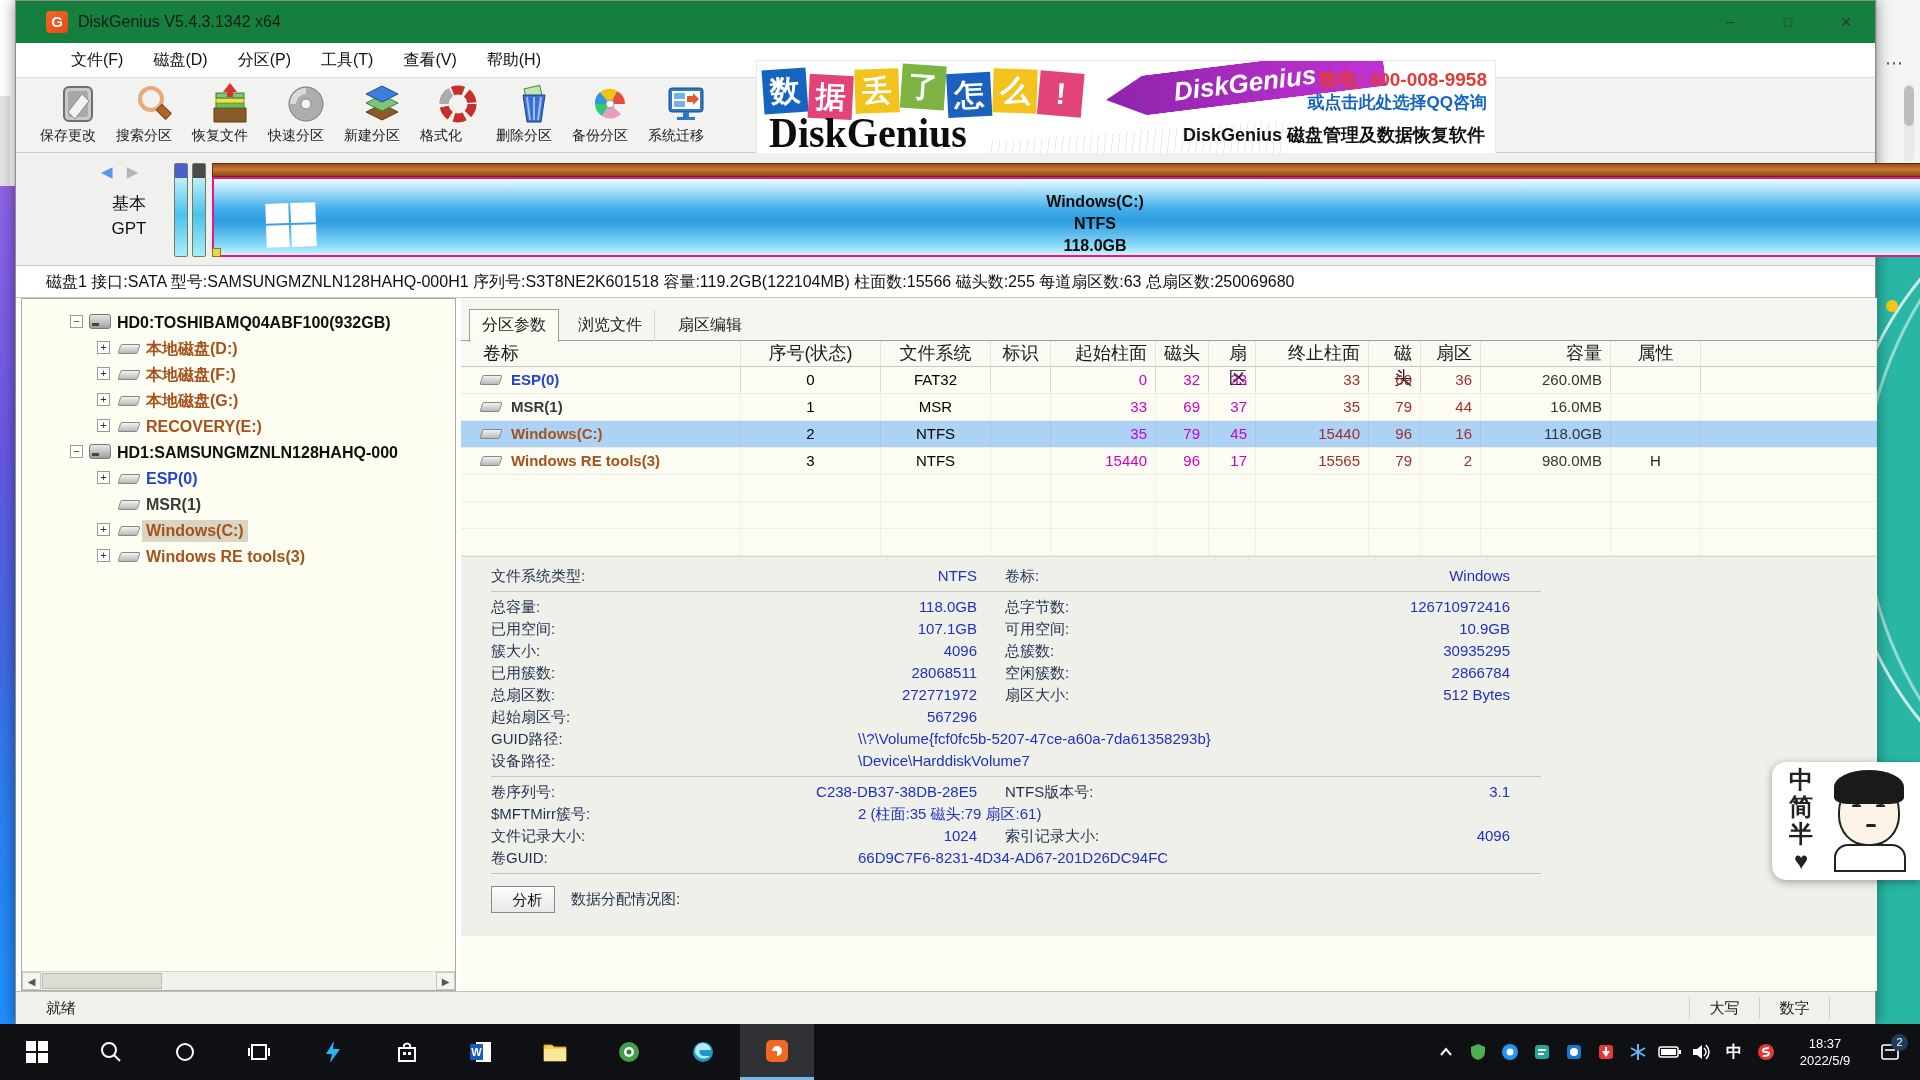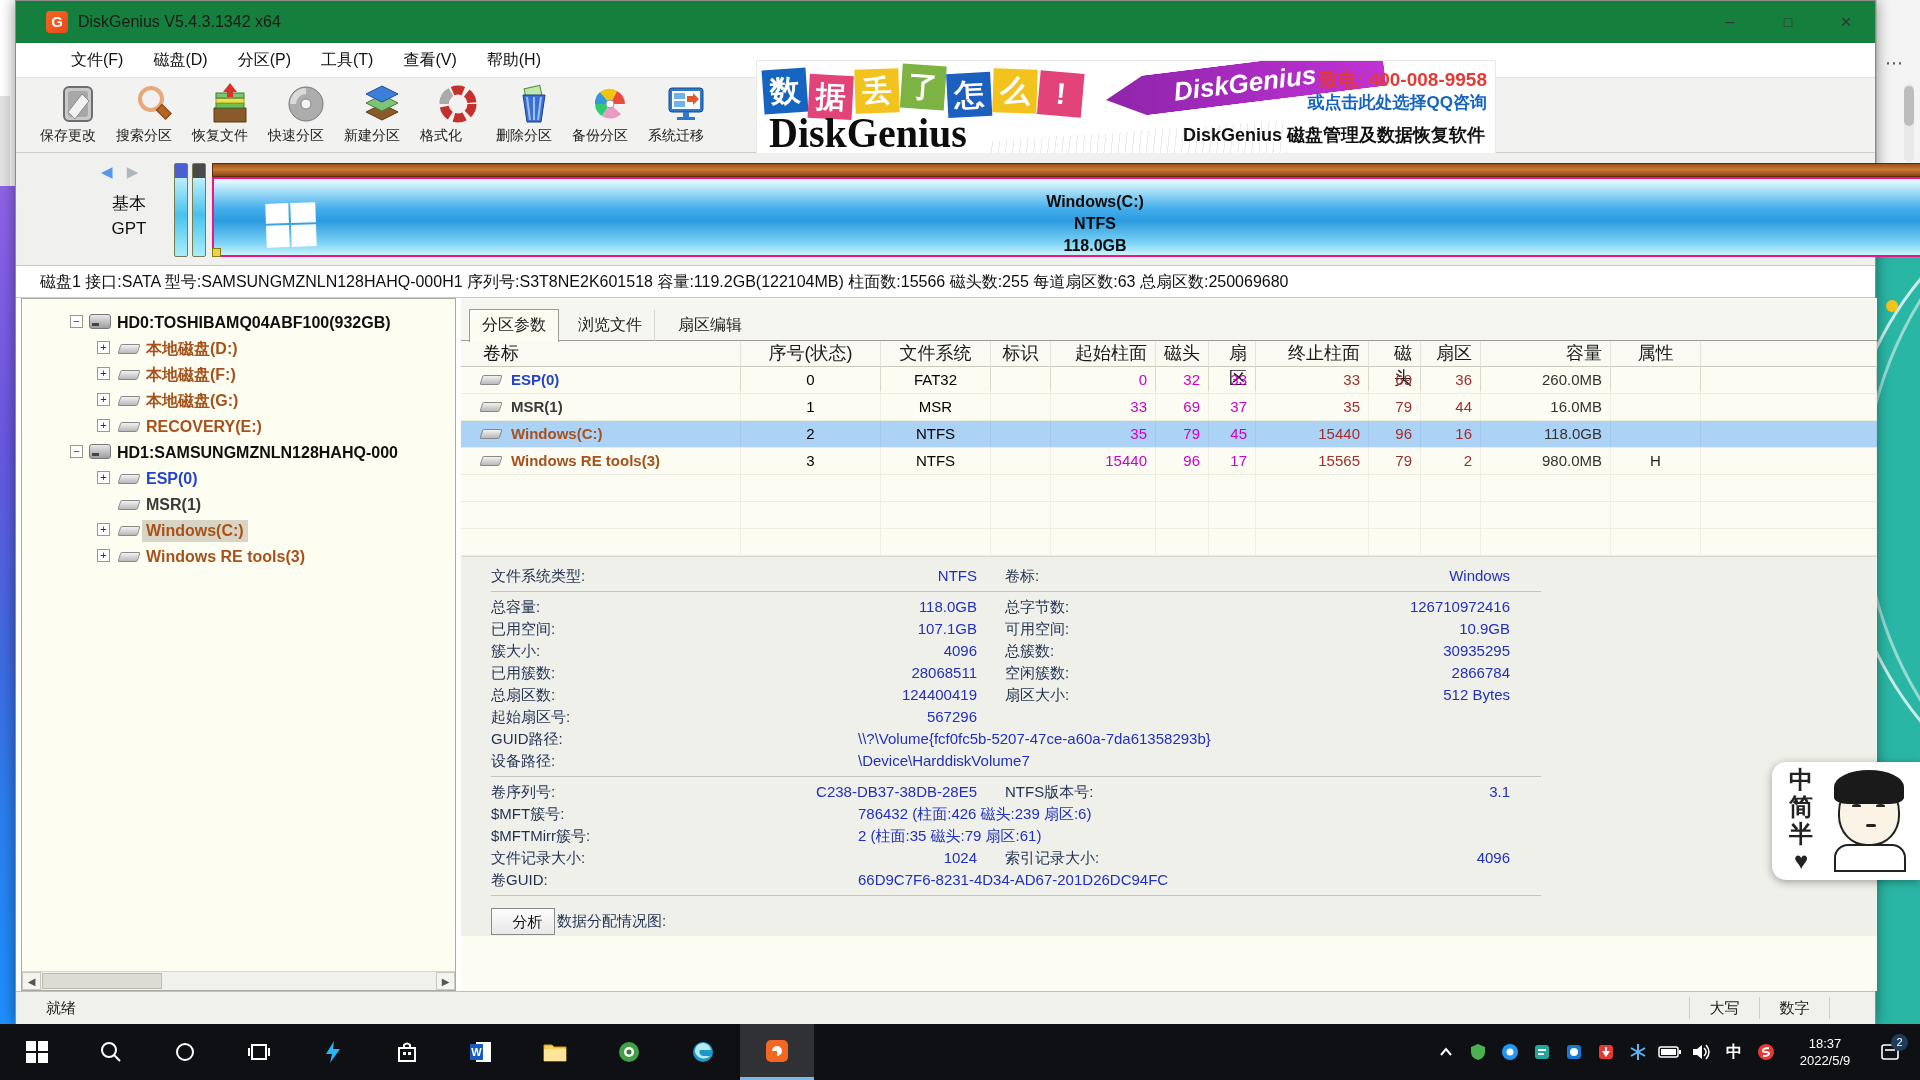--- a/index.html
+++ b/index.html
@@ -84,21 +84,21 @@
   .mainblock .body { position:absolute; left:0; top:14px; width:100%; height:80px; border:2px solid #F0148C;
      background:linear-gradient(180deg,#F2FDFF 0%,#C2ECFB 9%,#47B0EC 38%,#2C9BE0 55%,#7ED4F4 85%,#CDF4FC 100%); }
   .handle { position:absolute; bottom:-2px; width:9px; height:9px; background:#E8D44D; border:1px solid #8A7A10;}
   .h-l{ left:-2px;}
   .winlogo { position:absolute; left:52px; top:24px; width:50px; height:44px; display:grid; grid-template-columns:23px 25px; grid-template-rows:20px 22px; gap:2px; transform:rotate(-2deg);}
   .winlogo div{ background:#fff; }
   .block-text { position:absolute; left:0; top:12px; width:100%; text-align:center; font-weight:bold; font-size:16px; color:#0a0a0a; line-height:22px;}
 
   
   .diskinfo { position:absolute; left:0; top:265px; width:100%; height:32px; background:#fff; border-bottom:1px solid #C9C9C2;
-              font-size:16px; color:#101010; line-height:32px; padding-left:24px; white-space:nowrap; }
+              font-size:16px; color:#101010; line-height:32px; padding-left:30px; white-space:nowrap; }
 
   
   .content { position:absolute; left:0; top:297px; width:100%; height:693px; background:#fff; }
   .treepanel { position:absolute; left:5px; top:0; width:435px; height:693px; background:#FDFDF1; border:1px solid #ABABA3; overflow:hidden; }
   .titem { position:absolute; height:24px; font-size:16px; font-weight:bold; white-space:nowrap; }
   .exp { position:absolute; width:13px; height:13px; top:4px; border:1px solid #9a9a8a; background:#fff; font-weight:normal;
          font-size:11px; line-height:11px; text-align:center; color:#333; }
   .dicon { position:absolute; top:3px; width:22px; height:15px; background:linear-gradient(180deg,#E8E8E8,#9E9E9E); border:1px solid #777; border-radius:3px; }
   .dicon:before{ content:""; position:absolute; left:2px; bottom:2px; width:7px; height:3px; background:#444;}
   .picon { position:absolute; top:7px; width:20px; height:10px; background:linear-gradient(180deg,#F2F2F2,#B9B9B9); border:1px solid #888; border-radius:2px; transform:skewX(-18deg); }
@@ -133,21 +133,21 @@
 
   
   .details { position:absolute; left:0; top:258px; width:100%; height:380px; background:#F0F0EB; border-top:1px solid #D8D8CE; padding-top:8px; }
   .drow { display:grid; grid-template-columns:270px 216px 28px 156px 349px 1fr; height:22px; font-size:15px; line-height:22px; padding-left:30px; }
   .dl { color:#1F3050; } .dv { color:#2030C0; text-align:right; white-space:nowrap;}
   .dv2 { color:#2030C0; text-align:right; white-space:nowrap;}
   .drow.span .dv { grid-column:2/6; text-align:left; padding-left:97px; }
   .dsep { height:1px; background:#C5C5BD; margin:4px 0 4px 30px; width:1050px; }
   .analyze-row { display:flex; align-items:center; margin:12px 0 0 30px; }
   .analyze-btn { width:64px; height:27px; background:linear-gradient(180deg,#FDFDFD,#E8E8E8); border:1px solid #8A8A8A; font-size:15px; color:#111; text-align:center; line-height:25px;padding-left:9px; }
-  .analyze-label { margin-left:2px; font-size:15px; color:#1F3050; }
+  .analyze-label { margin-left:16px; font-size:15px; color:#1F3050; }
   .belowzone { position:absolute; left:0; top:638px; width:100%; height:55px; background:#FDFDF6; overflow:hidden; }
   .cutrow { position:absolute; left:30px; top:36px; font-size:15px; white-space:nowrap; }
   .cutrow .dl{ display:inline-block; width:290px; } .cutrow .cv{ color:#2030C0; }
 
   
   .statusbar { position:absolute; left:0; top:990px; width:100%; height:33px; background:#F0F0EC; border-top:1px solid #C0C0B8; display:flex; align-items:center; font-size:15px; color:#222; }
   .sb-ready { flex:1; padding-left:30px; }
   .sb-cell { width:70px; text-align:center; border-left:1px solid #CFCFC6; height:22px; line-height:22px; }
   .sb-end { width:46px; height:22px; border-left:1px solid #CFCFC6; }
 
@@ -595,21 +595,21 @@
         <div class="drow">
             <span class="dl">已用簇数:</span>
             <span class="dv">28068511</span>
             <span></span>
             <span class="dl">空闲簇数:</span>
             <span class="dv2">2866784</span>
             <span></span>
           </div>
         <div class="drow">
             <span class="dl">总扇区数:</span>
-            <span class="dv">124400419</span>
+            <span class="dv">272771972</span>
             <span></span>
             <span class="dl">扇区大小:</span>
             <span class="dv2">512 Bytes</span>
             <span></span>
           </div>
         <div class="drow">
             <span class="dl">起始扇区号:</span>
             <span class="dv">567296</span>
             <span></span>
             <span class="dl"></span>
@@ -630,27 +630,20 @@
             <span class="dv2"></span>
             <span></span>
           </div>
         <div class="dsep"></div>
         <div class="drow">
             <span class="dl">卷序列号:</span>
             <span class="dv">C238-DB37-38DB-28E5</span>
             <span></span>
             <span class="dl">NTFS版本号:</span>
             <span class="dv2">3.1</span>
-            <span></span>
-          </div>
-        <div class="drow span">
-            <span class="dl">$MFT簇号:</span>
-            <span class="dv">786432 (柱面:426 磁头:239 扇区:6)</span>
-            <span class="dl"></span>
-            <span class="dv2"></span>
             <span></span>
           </div>
         <div class="drow span">
             <span class="dl">$MFTMirr簇号:</span>
             <span class="dv">2 (柱面:35 磁头:79 扇区:61)</span>
             <span class="dl"></span>
             <span class="dv2"></span>
             <span></span>
           </div>
         <div class="drow">

